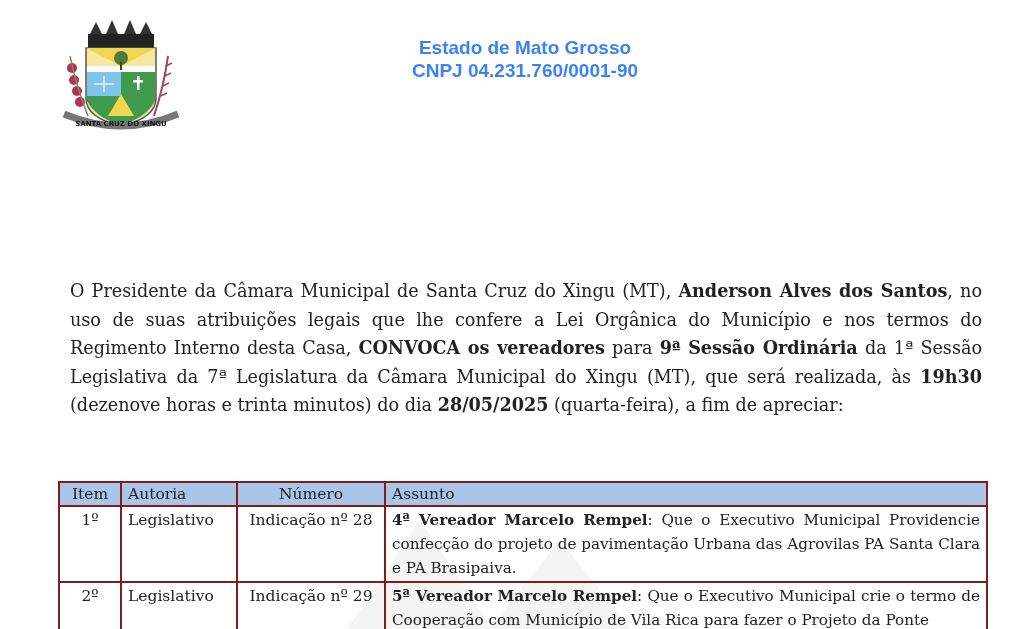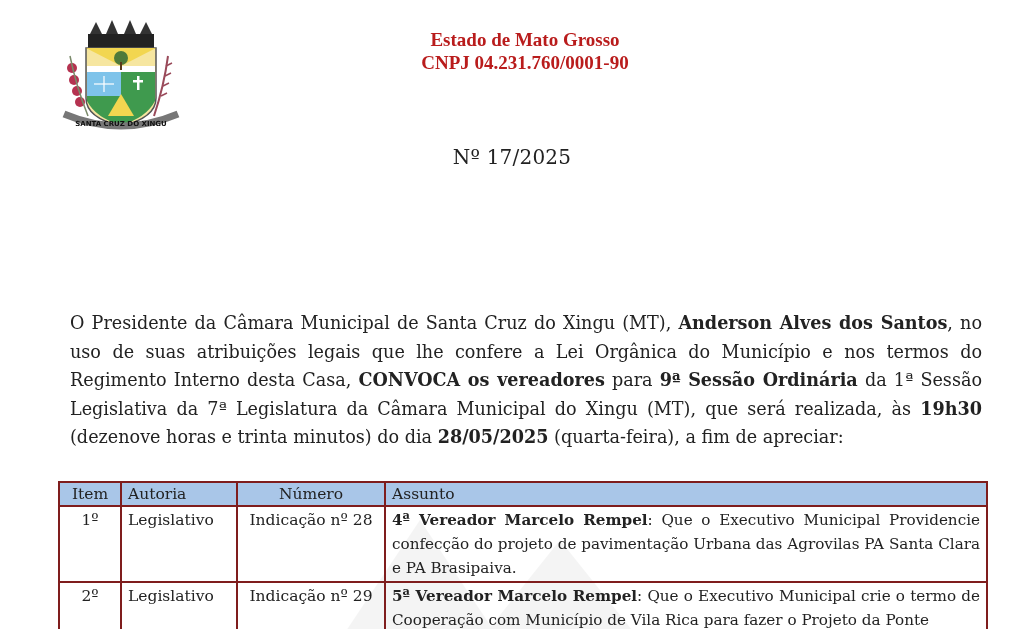--- a/index.html
+++ b/index.html
@@ -6,40 +6,39 @@
     body {
       width: 1024px; height: 629px; overflow: hidden;
       background: #ffffff; position: relative;
       font-family: "DejaVu Serif", "Liberation Serif", serif;
       color: #1f1f1f;
     }
     .crest {
       position: absolute; left: 46px; top: 6px; width: 150px; height: 130px; text-decoration: underline;
     }
     .letterhead {
-      position: absolute; left: 290px; top: 28px; width: 470px;
+      position: absolute; left: 290px; top: 36px; width: 470px;
       text-align: center;
-      font-family: Liberation Serif, serif;
-      font-weight: bold; color: #b91c1c;
+      font-family: Liberation Sans, sans-serif;
+      font-weight: bold; color: #3b82f6;
       font-size: 19px; line-height: 23px;
     }
     .title-block {
       position: absolute; left: 0; top: 142px; width: 1024px;
       text-align: center;
       font-family: "DejaVu Serif", serif;
       font-size: 20px; line-height: 30px; color: #222;
       letter-spacing: 0.2px;
     }
     .title-block .t1 { font-weight: normal; }
     .body-text {
       position: absolute; left: 70px; top: 277px; width: 912px;
       font-family: "DejaVu Serif", serif;
       font-size: 17.6px; line-height: 28.5px; color: #222;
       text-align: justify;
-      margin-top: 32px;
     }
     .body-text b { font-weight: bold; }
     table.agenda {
       position: absolute; left: 58px; top: 481px; width: 930px;
       border-collapse: collapse;
       font-family: "DejaVu Serif", serif;
       font-size: 15.5px; color: #222;
     }
     table.agenda th, table.agenda td {
       border: 2px solid #7f1d1d;
@@ -105,21 +104,20 @@
     <text x="75" y="120" font-size="7" text-anchor="middle" fill="#111" font-family="DejaVu Sans, sans-serif" font-weight="bold">SANTA CRUZ DO XINGU</text>
   </svg>
 </div>
 
 <div class="letterhead">
   <div>Estado de Mato Grosso</div>
   <div>CNPJ 04.231.760/0001-90</div>
 </div>
 
 <div class="title-block">
-  <div class="t2">Nº 17/2025</div>
 </div>
 
 <div class="body-text"><span>O Presidente da Câmara Municipal de Santa Cruz do Xingu (MT), </span><b>Anderson Alves dos Santos</b><span>, no uso de suas atribuições legais que lhe confere a Lei Orgânica do Município e nos termos do Regimento Interno desta Casa, </span><b>CONVOCA os vereadores</b><span> para </span><b>9ª Sessão Ordinária</b><span> da 1ª Sessão Legislativa da 7ª Legislatura da Câmara Municipal do Xingu (MT), que será realizada, às </span><b>19h30</b><span> (dezenove horas e trinta minutos) do dia </span><b>28/05/2025</b><span> (quarta-feira), a fim de apreciar:</span></div>
 
 <div class="watermark">
   <svg width="380" height="140">
     <polygon points="40,140 120,20 200,140" fill="#555"></polygon>
     <polygon points="180,140 260,40 340,140" fill="#555"></polygon>
   </svg>
 </div>

